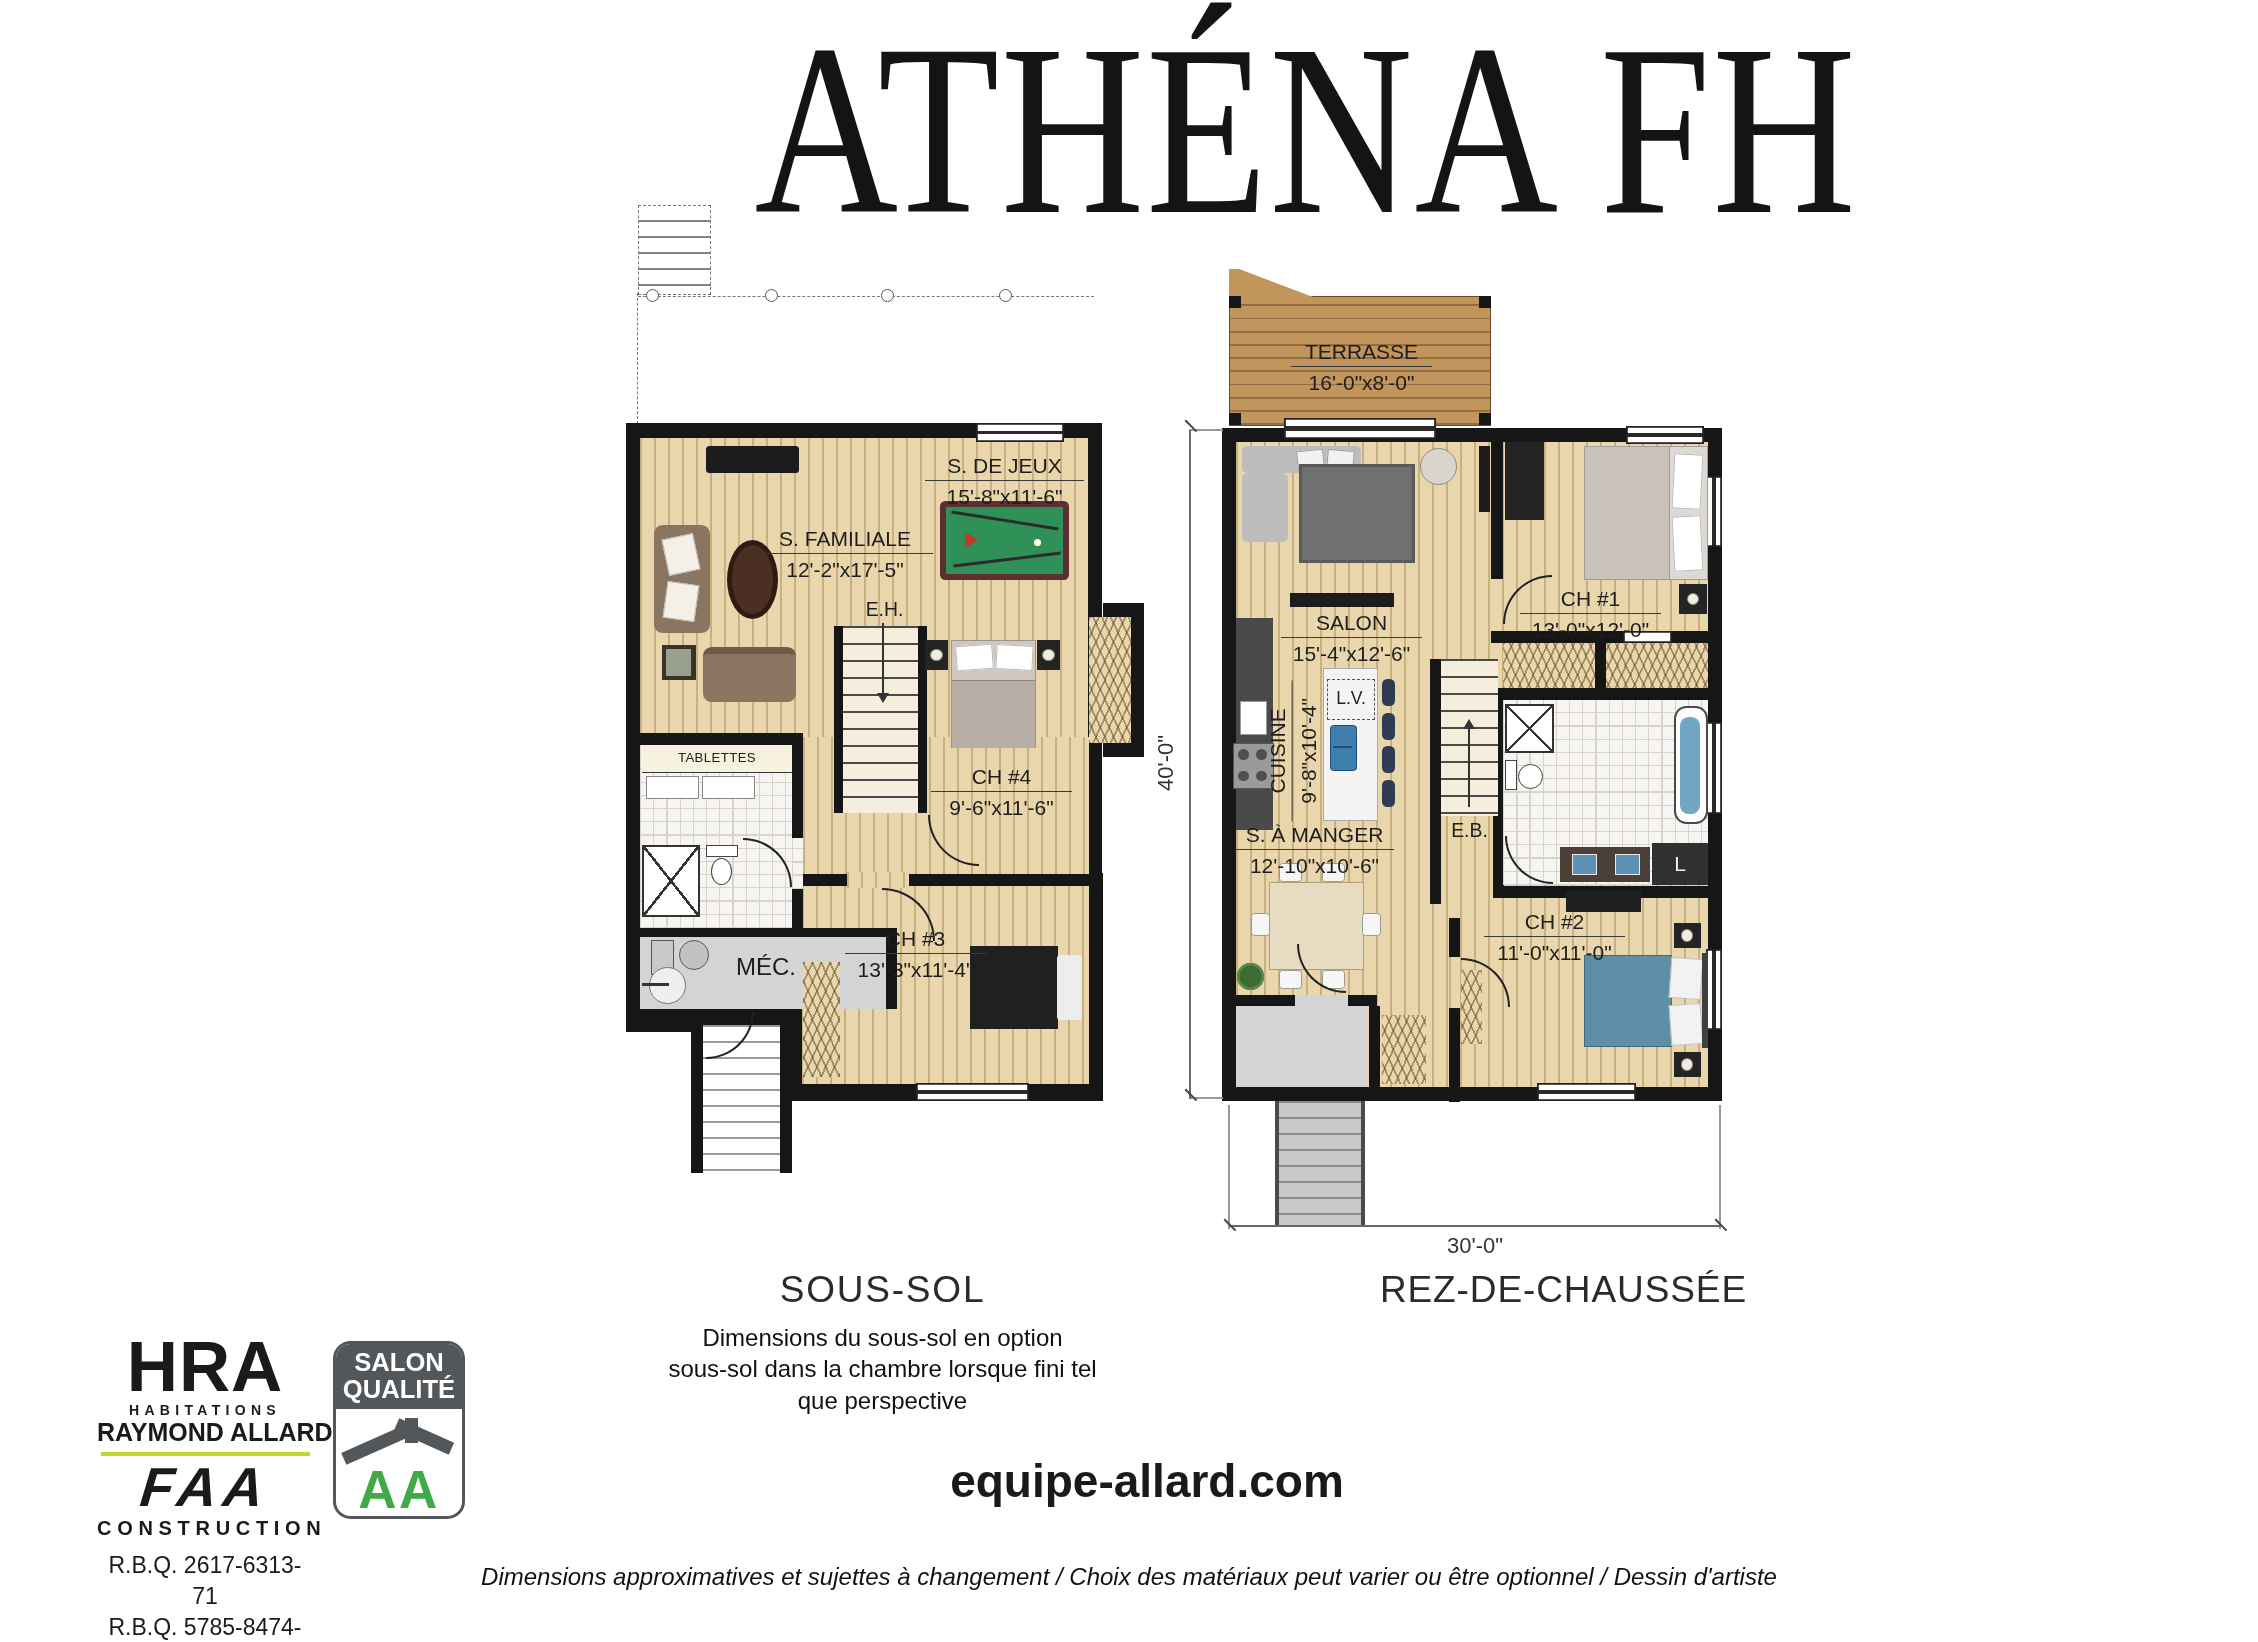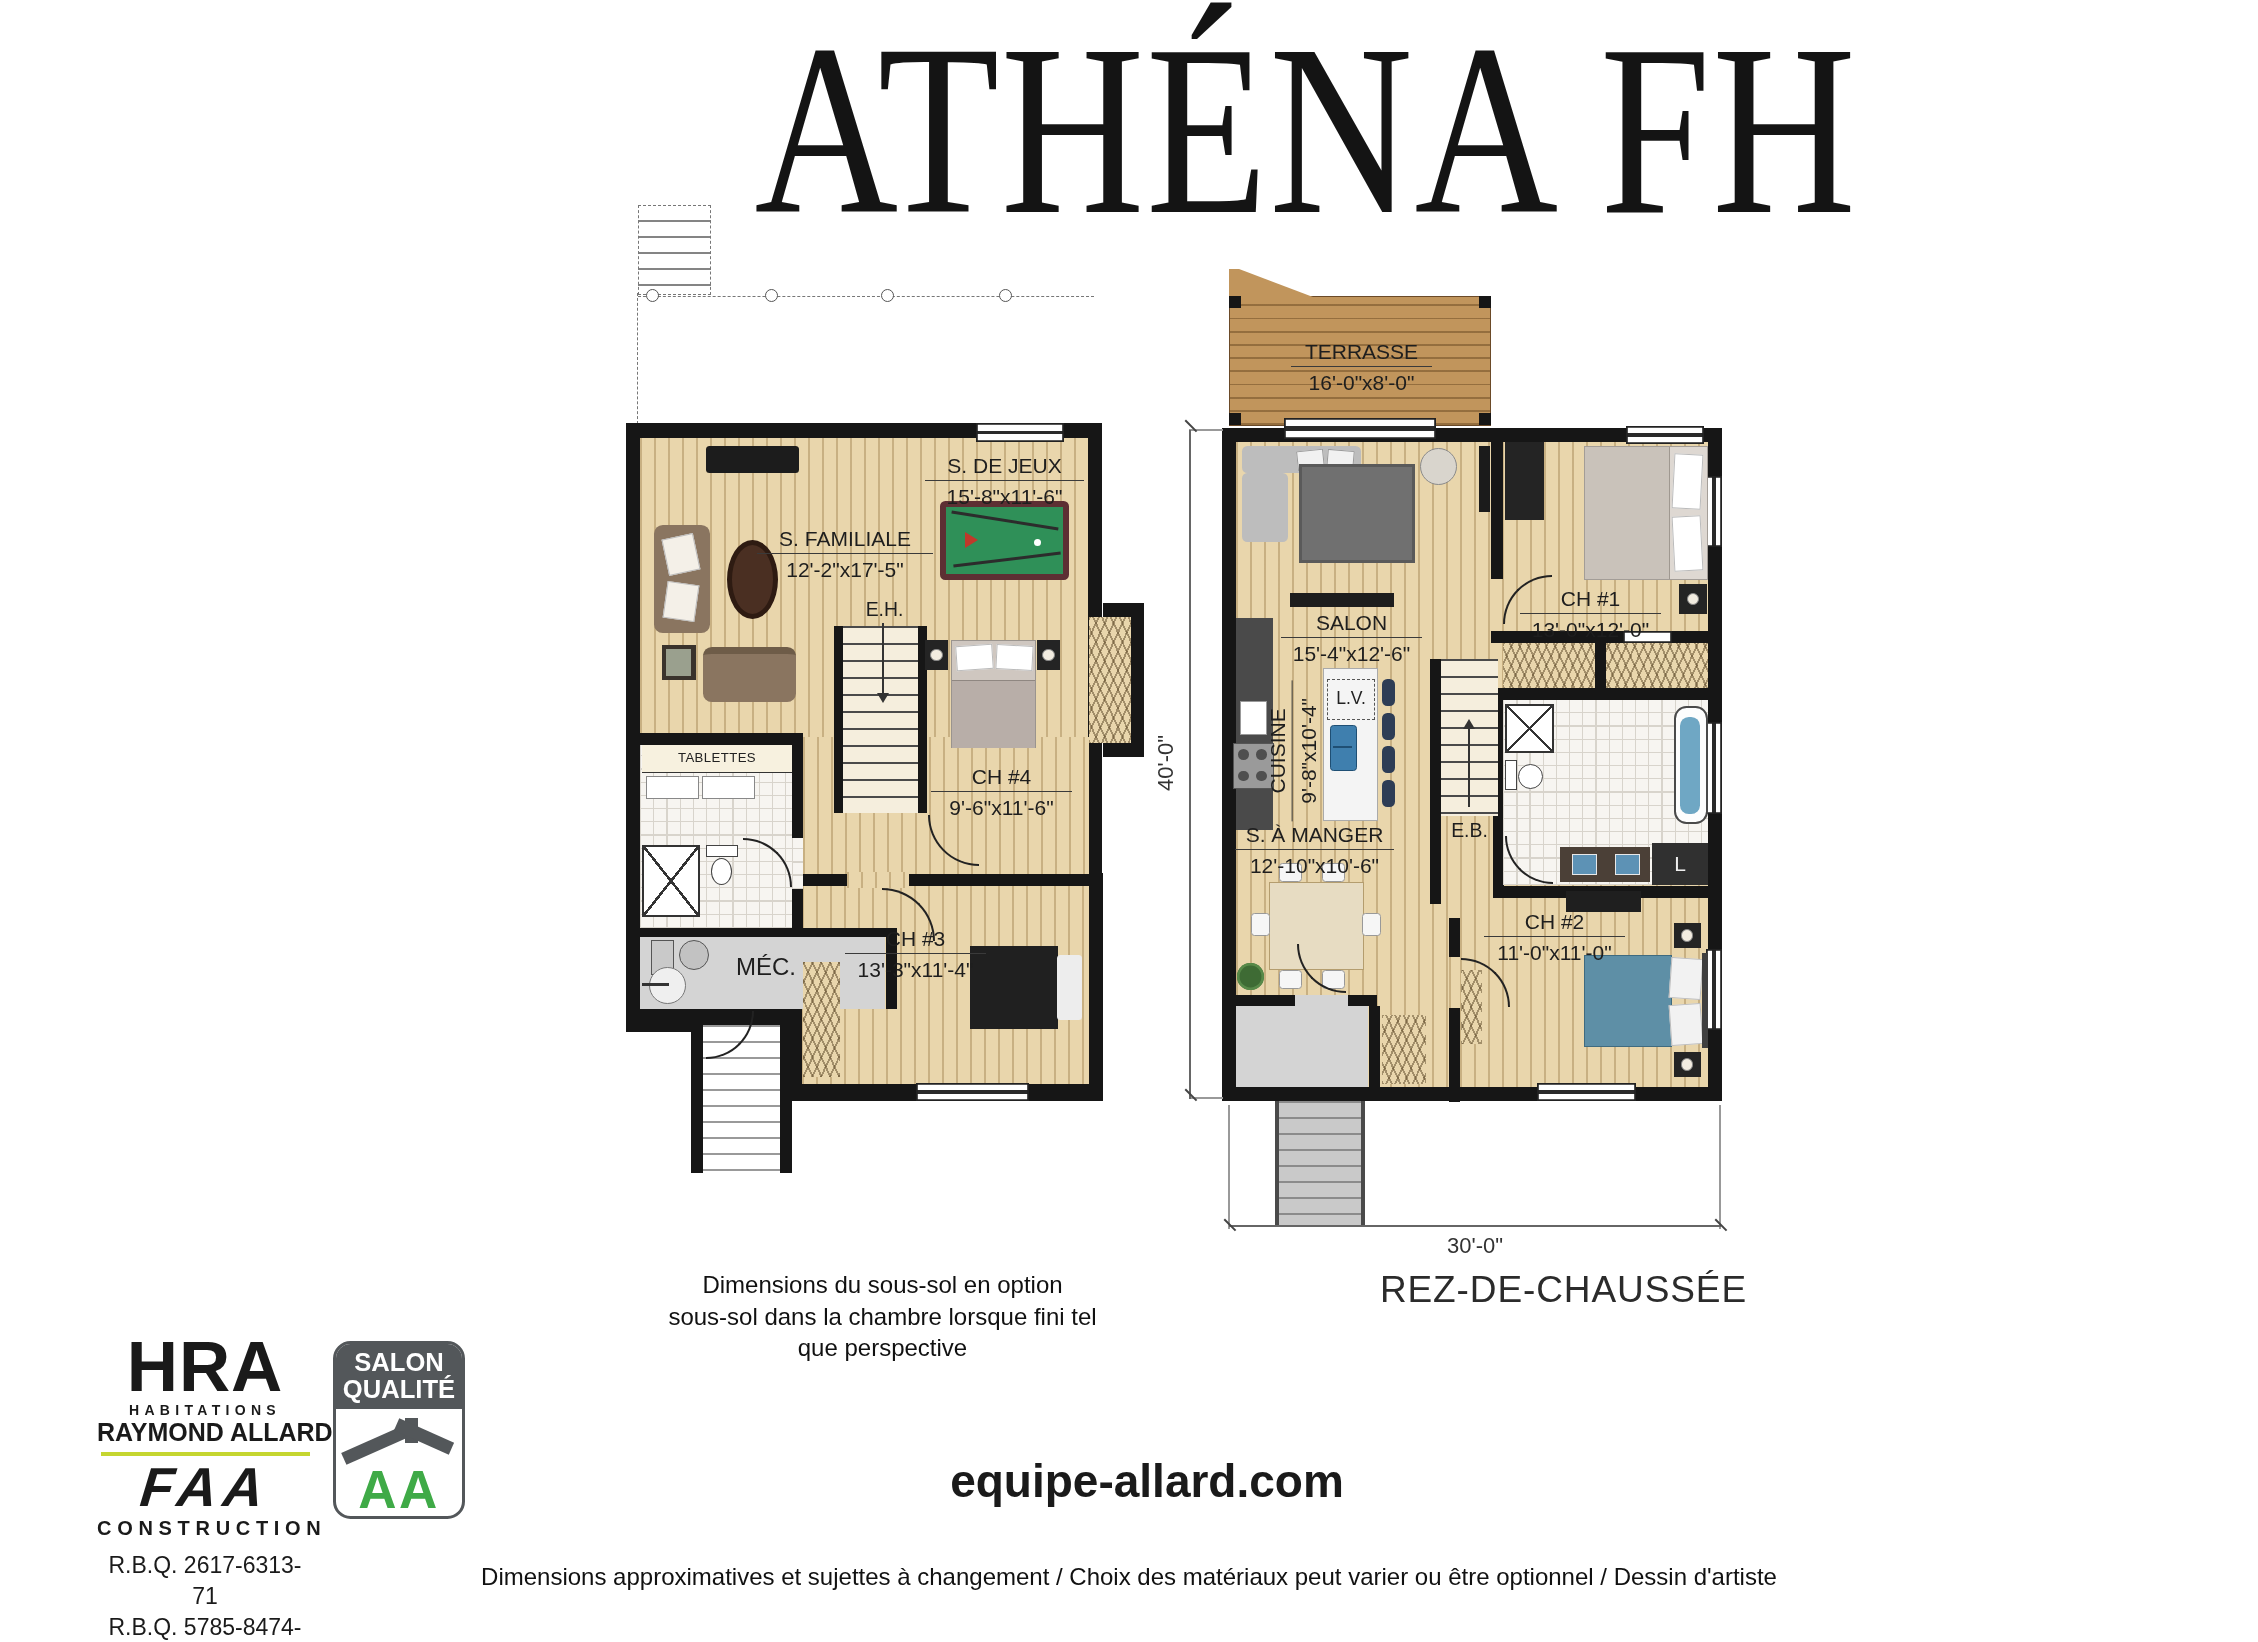--- a/index.html
+++ b/index.html
@@ -302,20 +302,21 @@
 <div class="a tick" style="left:1183px;top:1094px;"></div>
 <div class="a" style="left:1113px;top:750px;width:106px;text-align:center;font-size:22px;color:#333;transform:rotate(-90deg);">40'-0"</div>
 <div class="a ext" style="left:1228px;top:1105px;width:1.8px;height:124px;"></div>
 <div class="a ext" style="left:1719px;top:1105px;width:1.8px;height:124px;"></div>
 <div class="a dimline" style="left:1229px;top:1225px;width:492px;height:1.8px;"></div>
 <div class="a tick" style="left:1222px;top:1224px;"></div>
 <div class="a tick" style="left:1713px;top:1224px;"></div>
 <div class="a" style="left:1422px;top:1233px;width:106px;text-align:center;font-size:22px;color:#333;">30'-0"</div>
 
 <div class="a" style="left:565px;top:1269px;width:635px;text-align:center;">
+  <div style="font-size:37px;letter-spacing:1.8px;color:#2b2b2b;margin-bottom:10.6px;">SOUS-SOL</div>
   <div class="small-note">Dimensions du sous-sol en option</div>
   <div class="small-note">sous-sol dans la chambre lorsque fini tel</div>
   <div class="small-note">que perspective</div>
 </div>
 <div class="a" style="left:1200px;top:1269px;width:547px;text-align:center;">
   <div style="font-size:37px;letter-spacing:0.9px;color:#2b2b2b;text-align:right;">REZ-DE-CHAUSSÉE</div>
 </div>
 
 <div class="a" style="left:97px;top:1334px;width:216px;text-align:center;color:#1a1a1a;">
   <div style="font-size:71px;font-weight:900;line-height:.92;letter-spacing:0.9px;">HRA</div>
@@ -338,14 +339,14 @@
   <div class="a" style="left:7px;top:72px;width:111px;height:46px;">
     <div class="a" style="left:62px;top:1.8px;width:13.2px;height:25px;background:#53575a;"></div>
     <div class="a" style="left:-1.8px;top:23px;width:66px;height:13.2px;background:#53575a;transform:rotate(-24deg);"></div>
     <div class="a" style="left:51px;top:14px;width:60px;height:13.2px;background:#53575a;transform:rotate(24deg);"></div>
   </div>
   <div style="position:absolute;left:0;top:115px;width:100%;text-align:center;font-size:53px;font-weight:900;color:#3faa47;letter-spacing:2.6px;">AA</div>
 </div>
 
 <div class="a" style="left:794px;top:1454px;width:706px;text-align:center;font-size:46px;font-weight:700;color:#1a1a1a;">equipe-allard.com</div>
 
-<div class="a" style="left:335px;top:1563px;width:1588px;text-align:center;font-size:24px;color:#111;">Dimensions approximatives et sujettes à changement / Choix des matériaux peut varier ou être optionnel / Dessin d'artiste</div>
+<div class="a" style="left:335px;top:1563px;width:1588px;text-align:center;font-size:24px;color:#111;font-style:italic;">Dimensions approximatives et sujettes à changement / Choix des matériaux peut varier ou être optionnel / Dessin d'artiste</div>
 
 
 </body></html>

